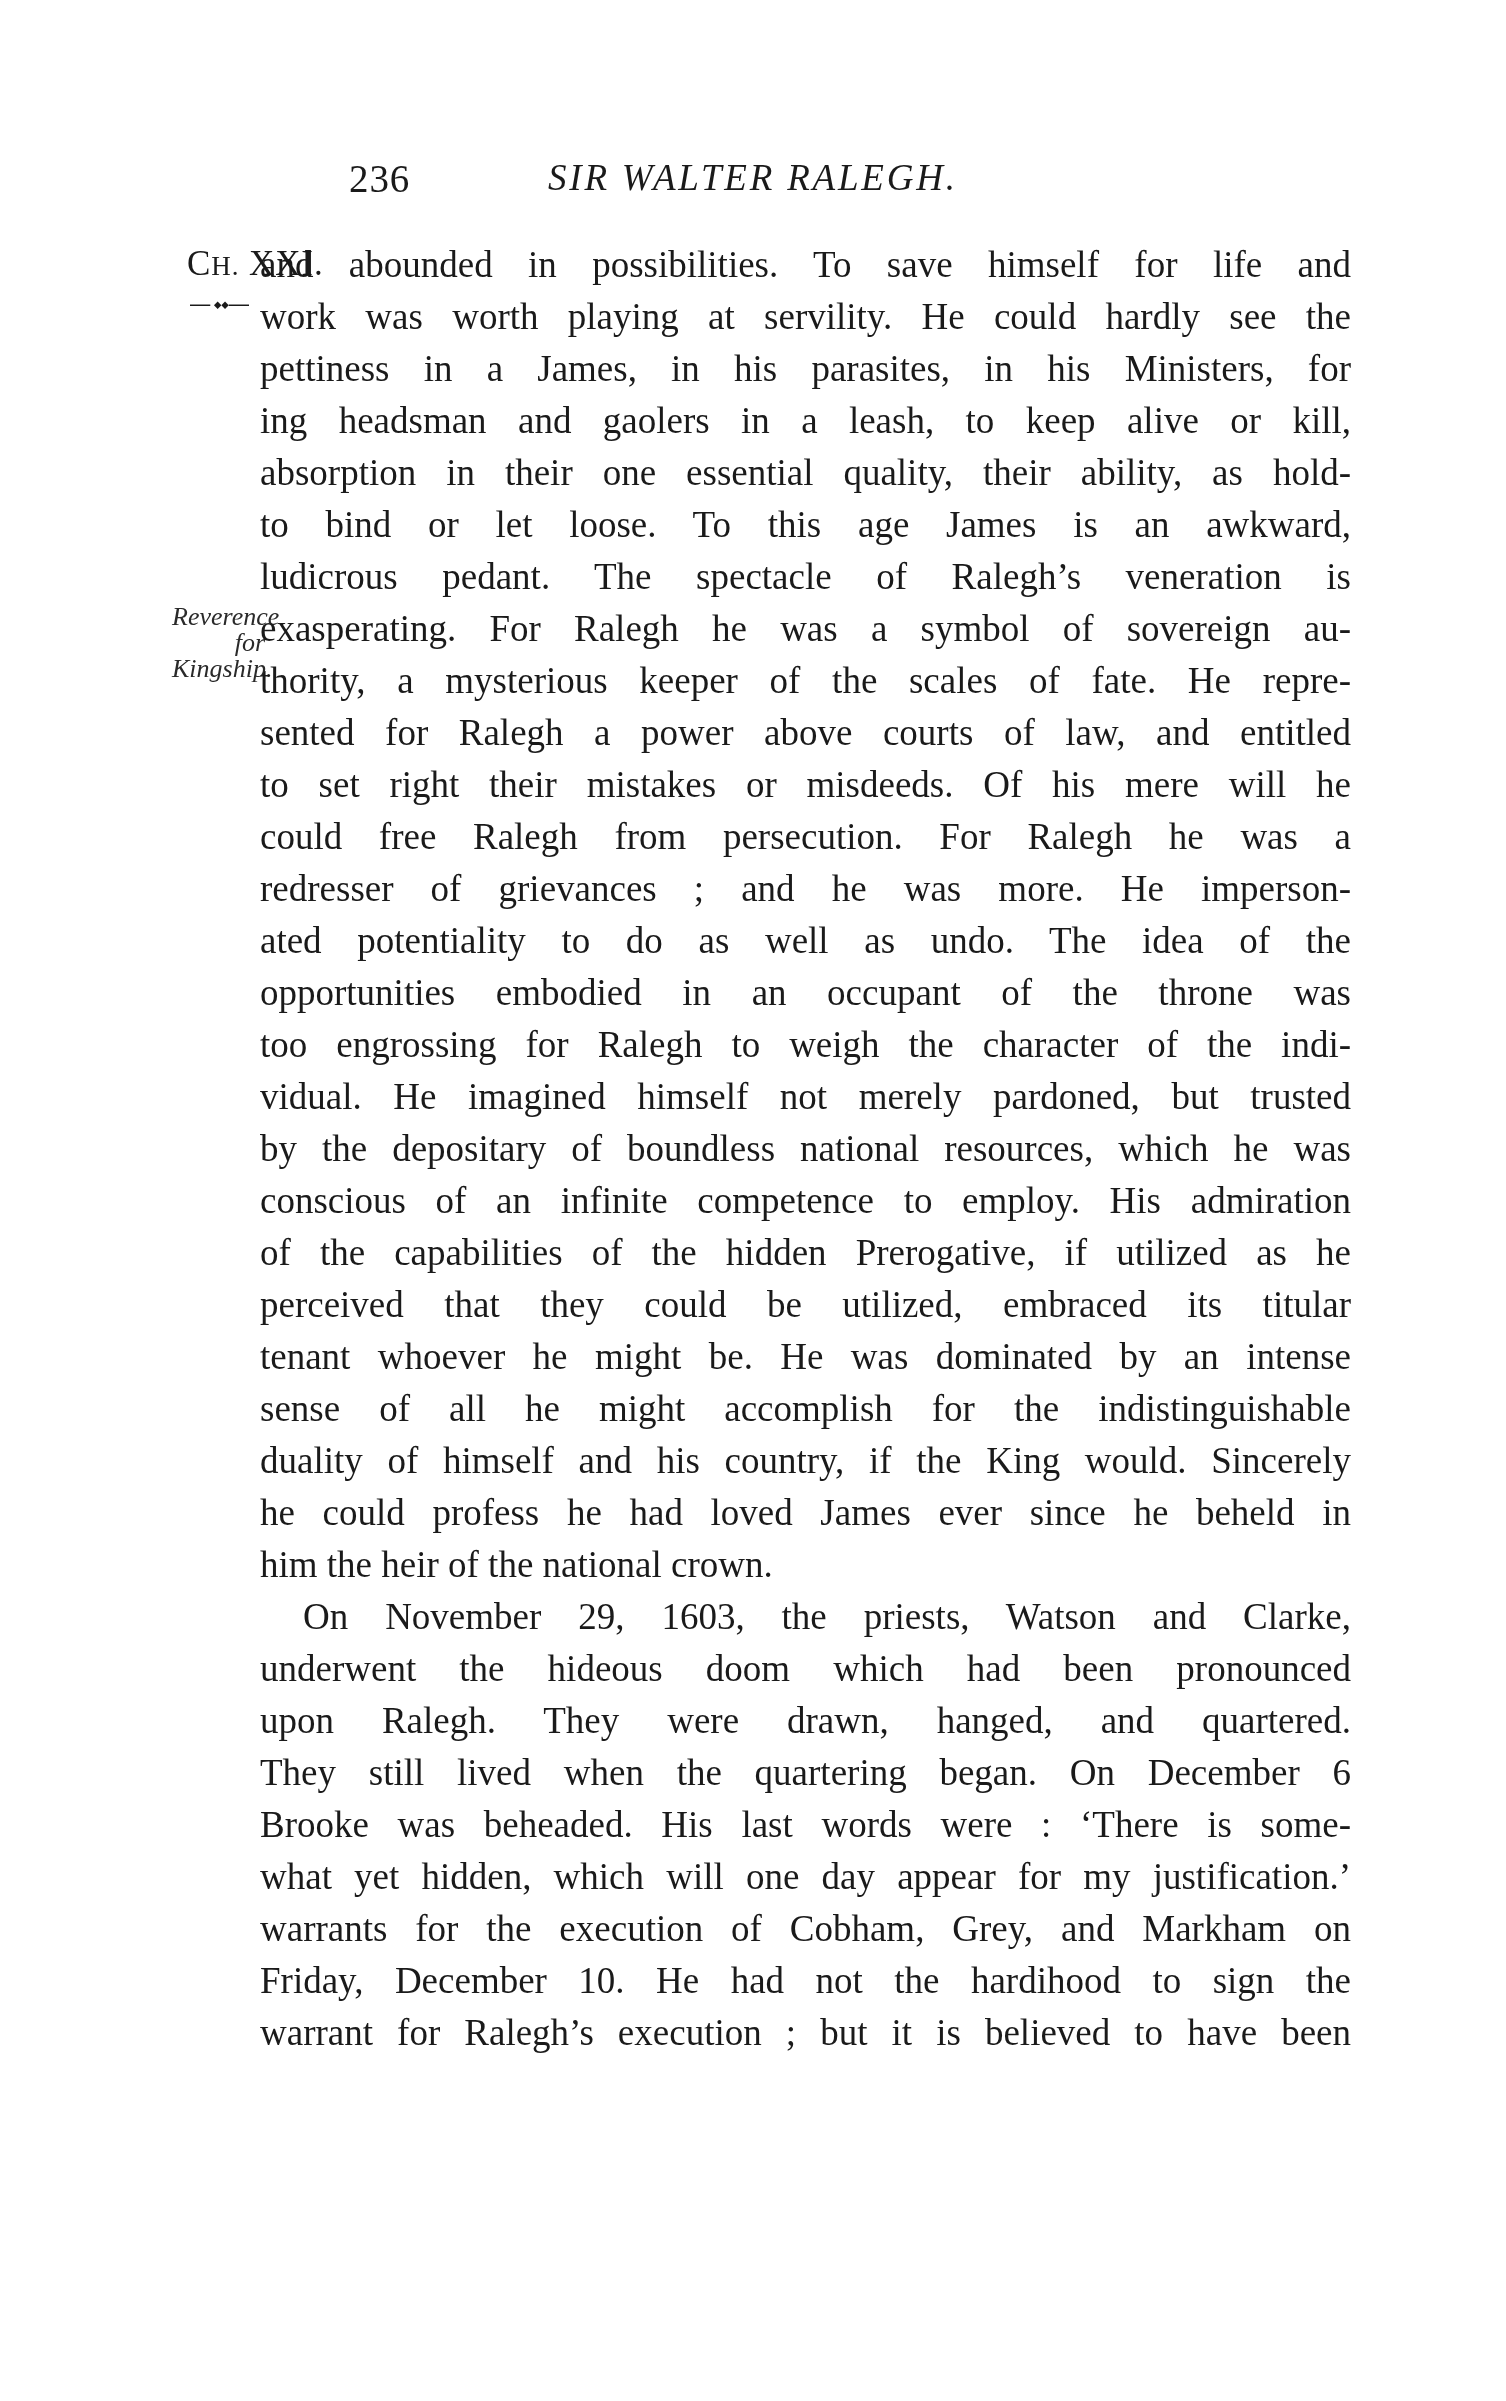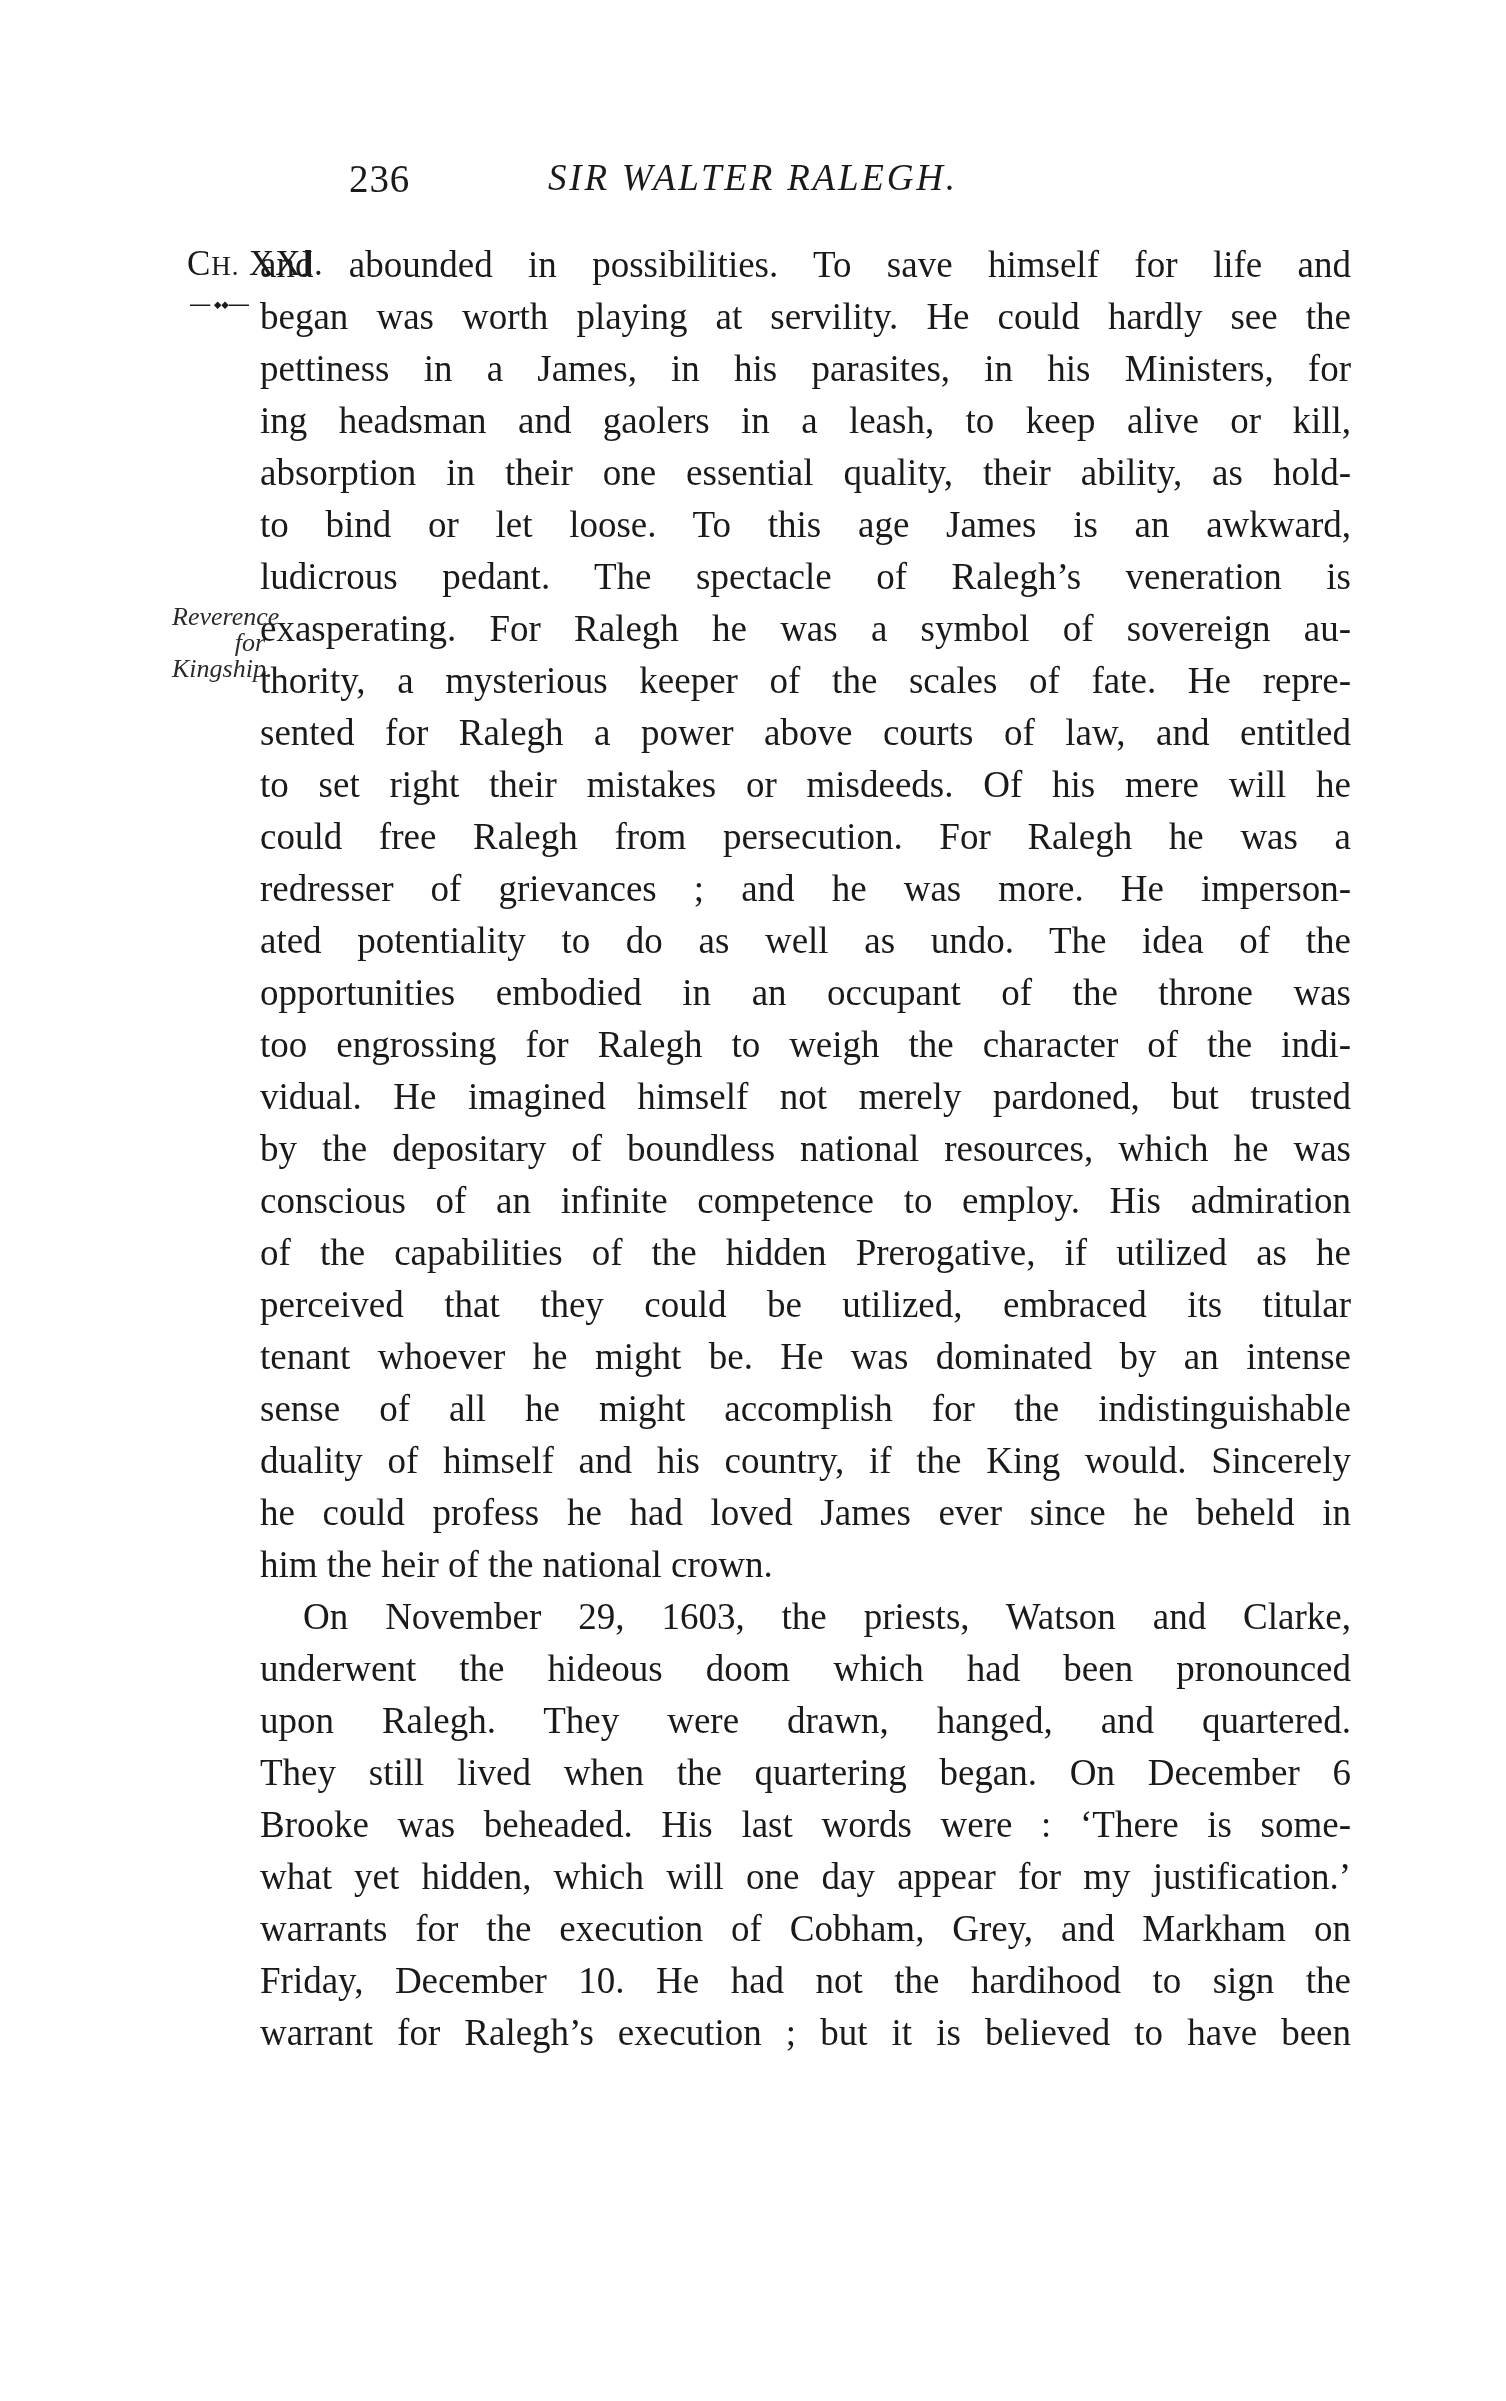--- a/index.html
+++ b/index.html
@@ -119,21 +119,21 @@
   </svg>
 
   <div class="sidenote">
     <div>Reverence</div>
     <div>for Kingship.</div>
   </div>
 
   <div class="body-text">
     <div class="paragraph">
       <span class="line">and abounded in possibilities.  To save himself for life and</span>
-      <span class="line">began was worth playing at servility.  He could hardly see the</span>
+      <span class="line">work was worth playing at servility.  He could hardly see the</span>
       <span class="line">pettiness in a James, in his parasites, in his Ministers, for</span>
       <span class="line">ing headsman and gaolers in a leash, to keep alive or kill,</span>
       <span class="line">absorption in their one essential quality, their ability, as hold-</span>
       <span class="line">to bind or let loose.  To this age James is an awkward,</span>
       <span class="line">ludicrous pedant.  The spectacle of Ralegh’s veneration is</span>
       <span class="line">exasperating.  For Ralegh he was a symbol of sovereign au-</span>
       <span class="line">thority, a mysterious keeper of the scales of fate.  He repre-</span>
       <span class="line">sented for Ralegh a power above courts of law, and entitled</span>
       <span class="line">to set right their mistakes or misdeeds.  Of his mere will he</span>
       <span class="line">could free Ralegh from persecution.  For Ralegh he was a</span>

